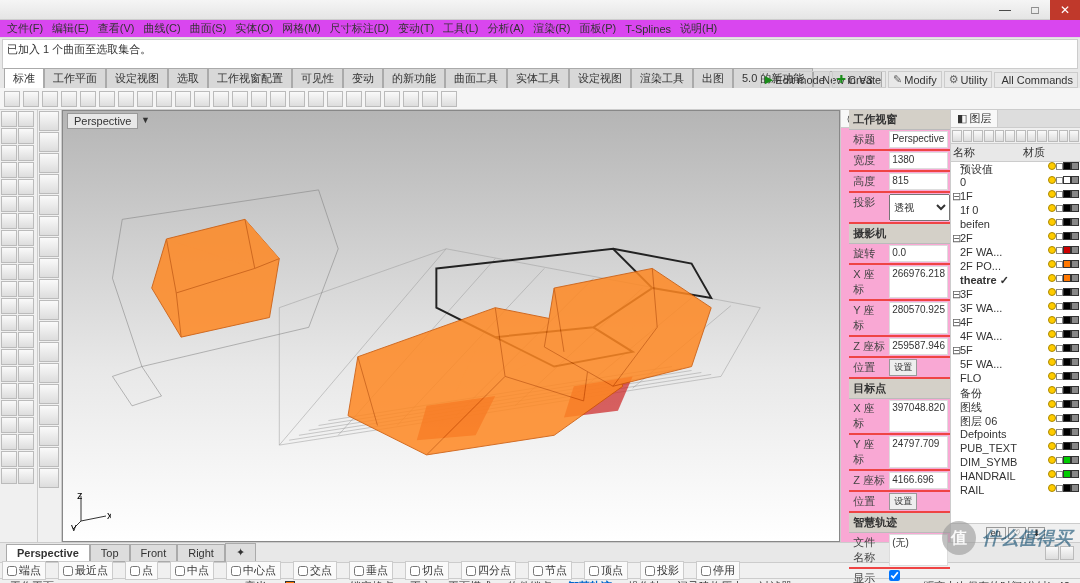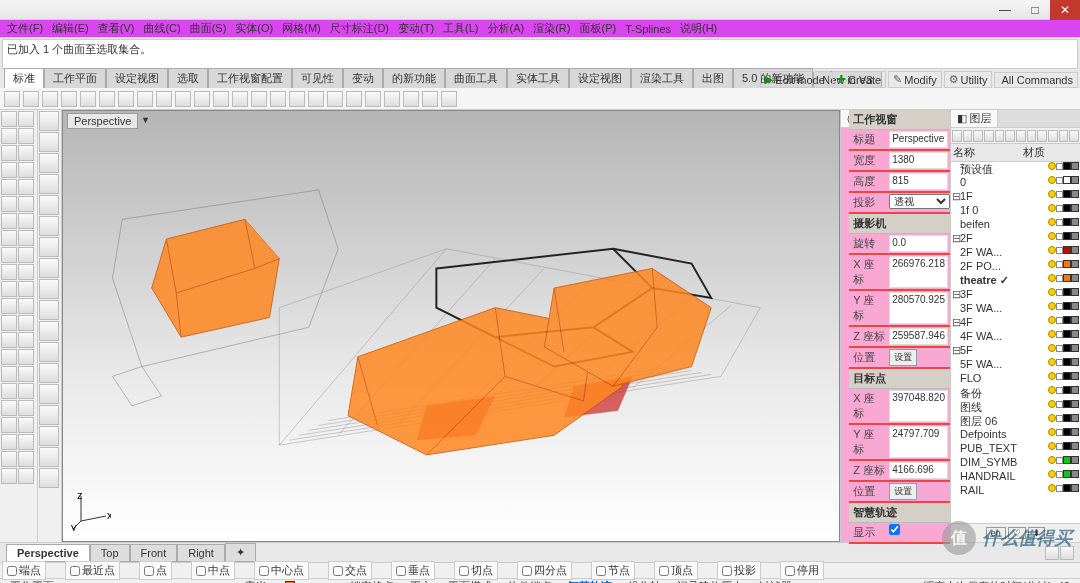--- a/index.html
+++ b/index.html
@@ -35,40 +35,40 @@
 .rpanel{width:110px;background:#f9a8d4;border-left:1px solid #ccc;display:flex;flex-direction:row}
 .rpanel2{width:130px;background:#f0f0f0;border-left:1px solid #ccc;display:flex;flex-direction:column}
 .panel-tabs{height:18px;display:flex;border-bottom:1px solid #ccc;background:#ddd;overflow:hidden}
 .ptab{padding:2px 6px;font-size:10px;border-right:1px solid #ccc;display:flex;align-items:center;gap:2px}
 .ptab.active{background:#f8f8f8}
 .prop-section{font-size:10px}
 .prop-hdr{background:#d4d0c8;padding:2px 4px;font-weight:bold;border-bottom:1px solid #bbb}
 .prop-row{display:flex;border-bottom:2px solid #ef4444;padding:1px 0}
 .prop-k{width:40px;padding:1px 4px;color:#444}
 .prop-v{flex:1;padding:1px 2px;background:#fff;border:1px solid #ddd;margin-right:2px;font-size:10px}
-.prop-sel{flex:1;font-size:10px;height:15px;margin-right:0}
+.prop-sel{flex:1;font-size:10px;height:27px;margin-right:0}
 .layer-tools{height:16px;display:flex;gap:1px;padding:1px;border-bottom:1px solid #ccc;align-items:center}
 .layer-tools .ic{width:12px;height:12px}
 .layer-hdr{display:flex;font-size:10px;border-bottom:1px solid #ccc;background:#e8e8e8}
 .lh1{width:70px;padding:1px 2px}
 .lh2{flex:1;padding:1px 2px}
 .layer-list{flex:1;overflow:hidden;background:#fff}
 .layer-row{display:flex;align-items:flex-start;height:14px;font-size:10px;padding:0 1px}
 .layer-row.bold{font-weight:bold}
 .ltree{width:8px;text-align:center;color:#666}
 .lname{flex:1;white-space:nowrap;overflow:hidden}
 .licons{display:flex;gap:0;align-items:center}
 .bulb{width:8px;height:8px;background:#ffcc00;border-radius:50%;border:1px solid #aa8800}
 .lock{width:7px;height:7px;border:1px solid #888}
 .swatch{width:8px;height:8px;border:1px solid #333}
 .vtabs{height:20px;display:flex;align-items:center;padding:0 6px;gap:0;background:#e8e8e8;border-top:1px solid #ccc}
 .vtab{padding:2px 10px;border:1px solid #aaa;background:#ddd;font-size:11px;cursor:default}
 .vtab.active{background:#fff;font-weight:bold}
 .vtab-scroll{margin-left:auto;display:flex;gap:1px}
-.statusbar{height:16px;background:#f0f0f0;border-top:1px solid #ccc;display:flex;align-items:center;font-size:10px;padding:0 2px;gap:19px}
+.statusbar{height:16px;background:#f0f0f0;border-top:1px solid #ccc;display:flex;align-items:center;font-size:10px;padding:0 2px;gap:12px}
 .sbi{padding:1px 4px;border:1px solid #ccc;background:#fafafa;display:flex;align-items:center;gap:2px}
 .sbi input[type=checkbox]{width:10px;height:10px}
 .statusbar2{height:16px;background:#f0f0f0;border-top:1px solid #ccc;display:flex;align-items:center;font-size:10px;padding:0 4px;gap:6px}
 .sb2i{padding:1px 6px}
 .sb2i.active{color:#0066cc;font-weight:bold}
 .lswatch{width:10px;height:10px;background:#ff7700;border:1px solid #333;display:inline-block}
 .watermark{position:absolute;right:8px;bottom:28px;display:flex;align-items:center;gap:6px;opacity:.6}
 .wm-circle{width:34px;height:34px;border-radius:50%;background:#999;display:flex;align-items:center;justify-content:center;color:#fff;font-size:16px;font-weight:bold}
 .wm-text{font-size:18px;font-weight:bold;color:#0c4a6e;font-style:italic}
 .btn-small{font-size:9px;padding:0 4px;border:1px solid #999;background:#eee}
@@ -354,20 +354,24 @@
       <div class="prop-row">
           <div class="prop-k">Z 座标</div>
           <div class="prop-v">4166.696</div>
         </div>
       <div class="prop-row">
           <div class="prop-k">位置</div>
           <button class="btn-small">设置</button>
         </div>
       <div class="prop-hdr">智慧轨迹</div>
       <div class="prop-row">
+          <div class="prop-k">文件名称</div>
+          <div class="prop-v">(无)</div>
+        </div>
+      <div class="prop-row">
           <div class="prop-k">显示</div>
           <input type="checkbox" class="chk" checked="" style="">
         </div>
 
     </div>
   </div>
 
   <div class="rpanel2">
     <div class="panel-tabs">
       <div class="ptab active">

